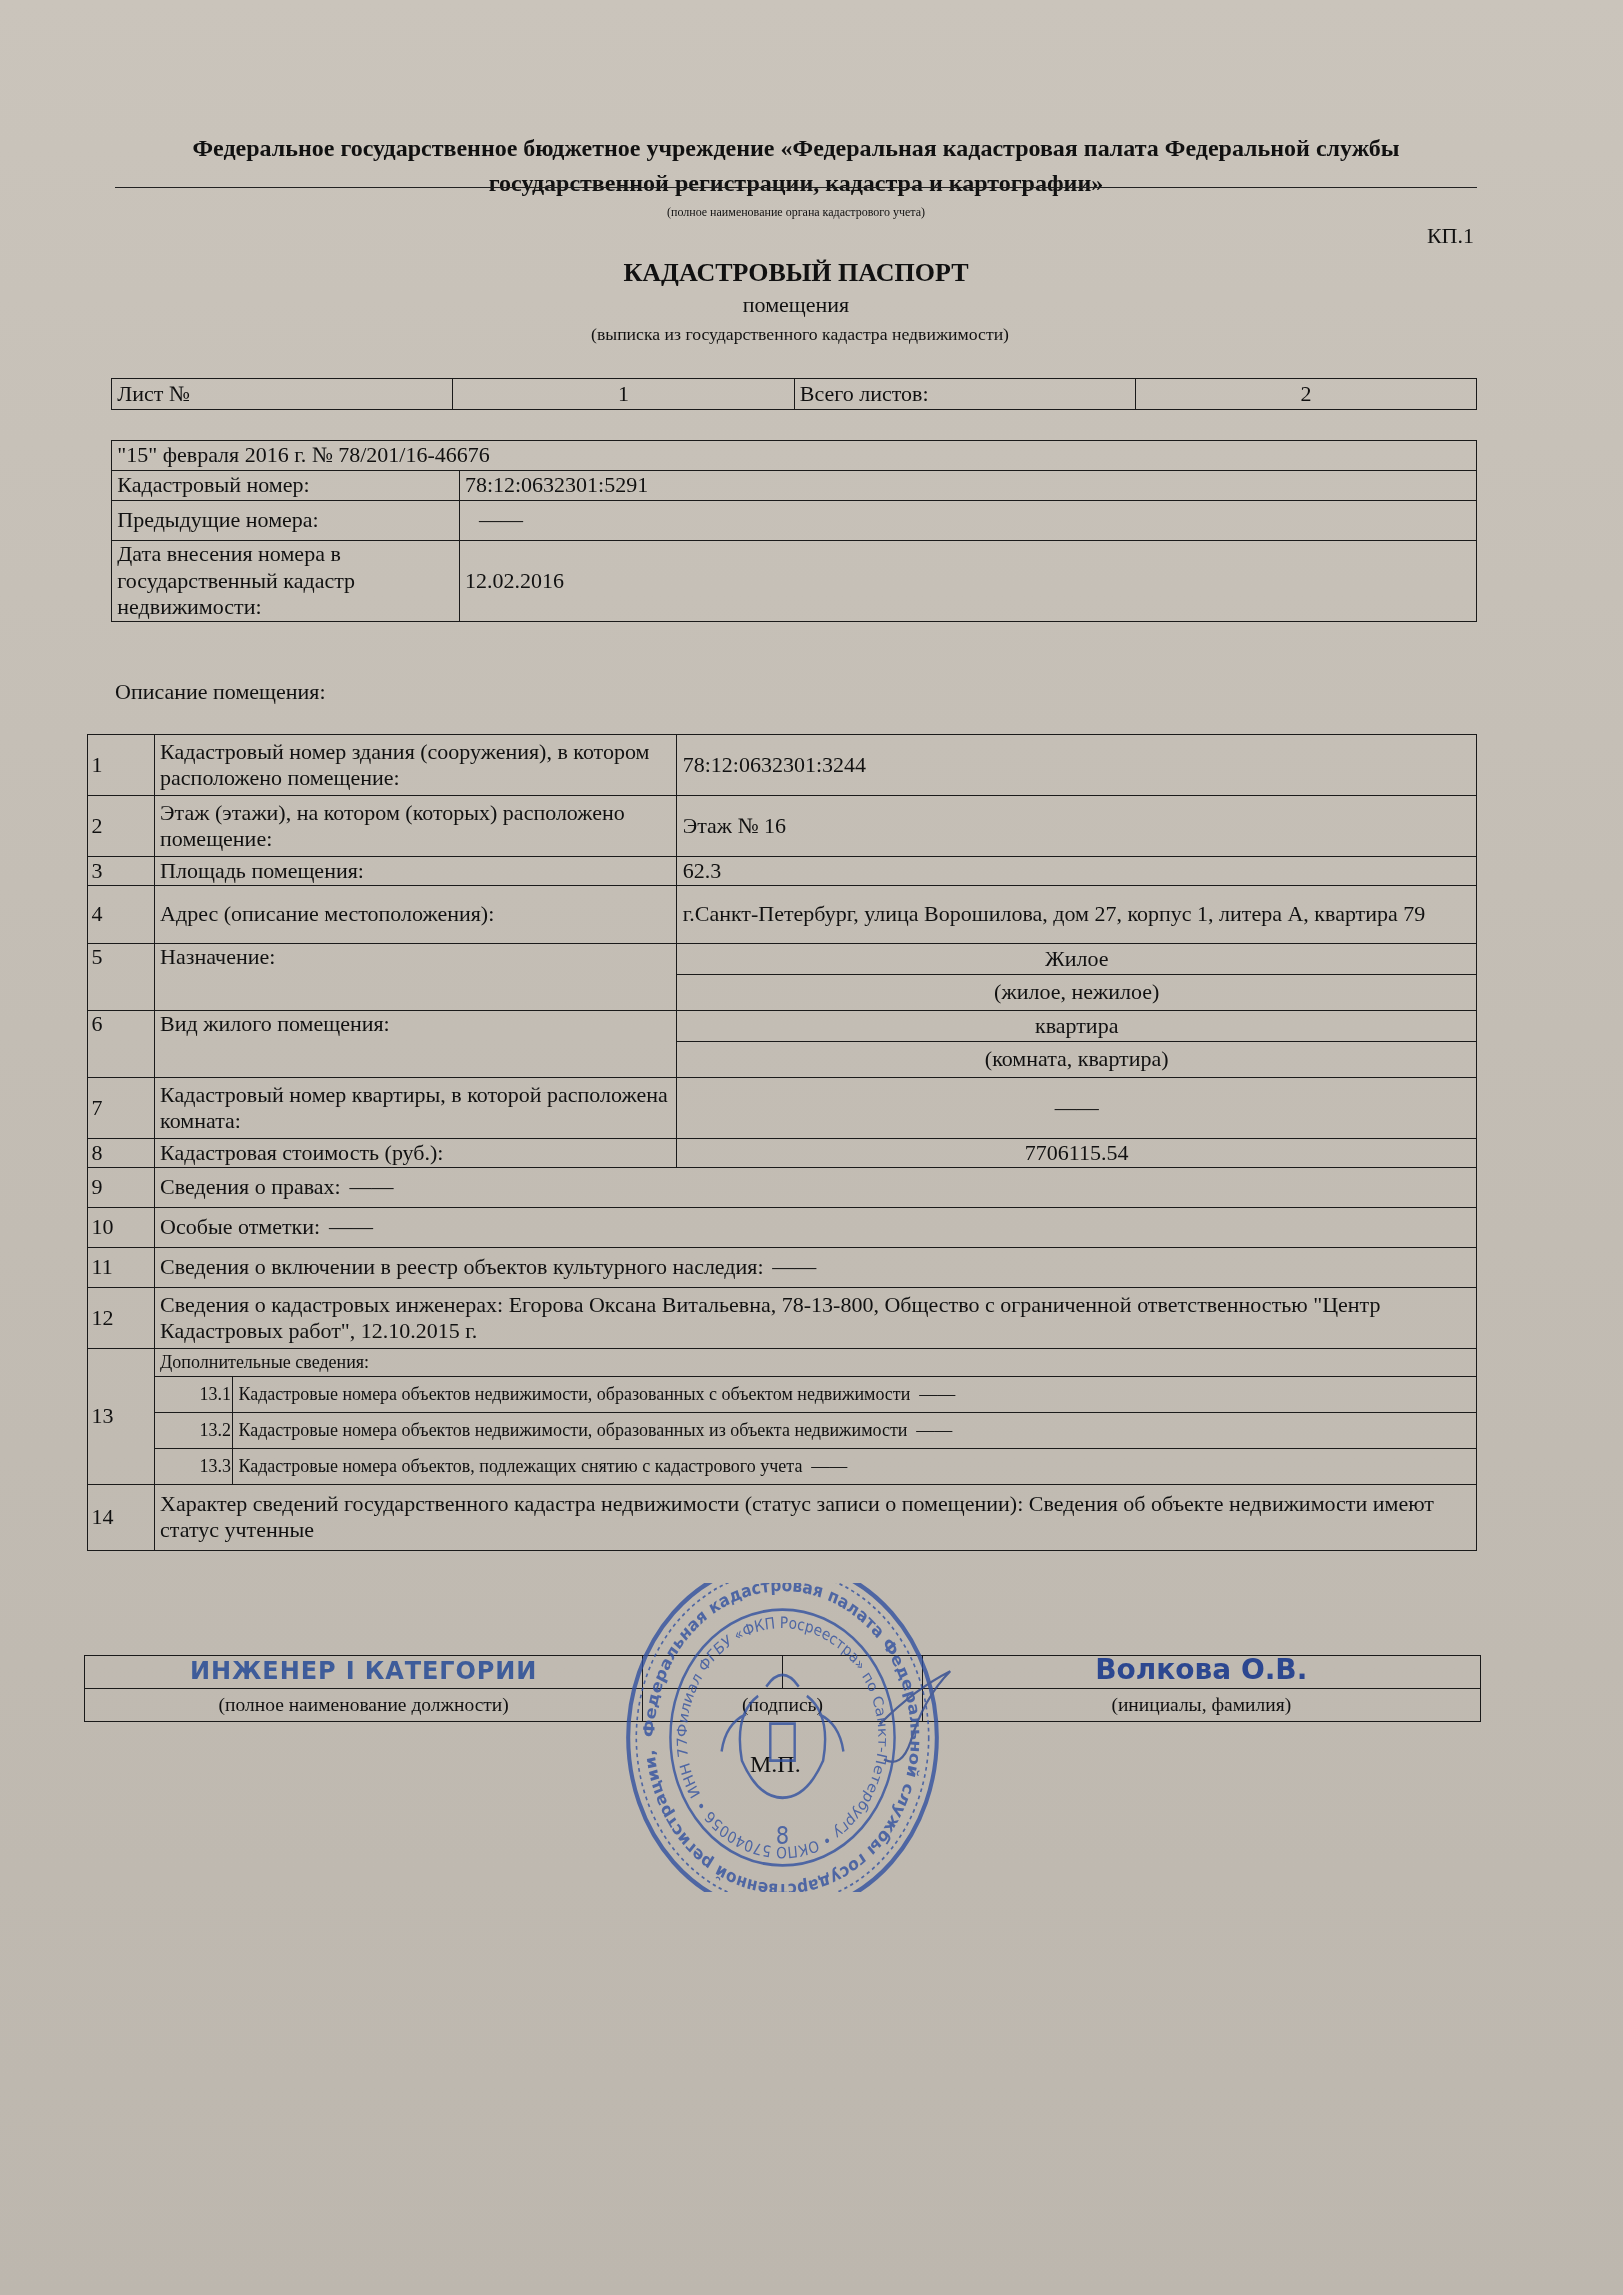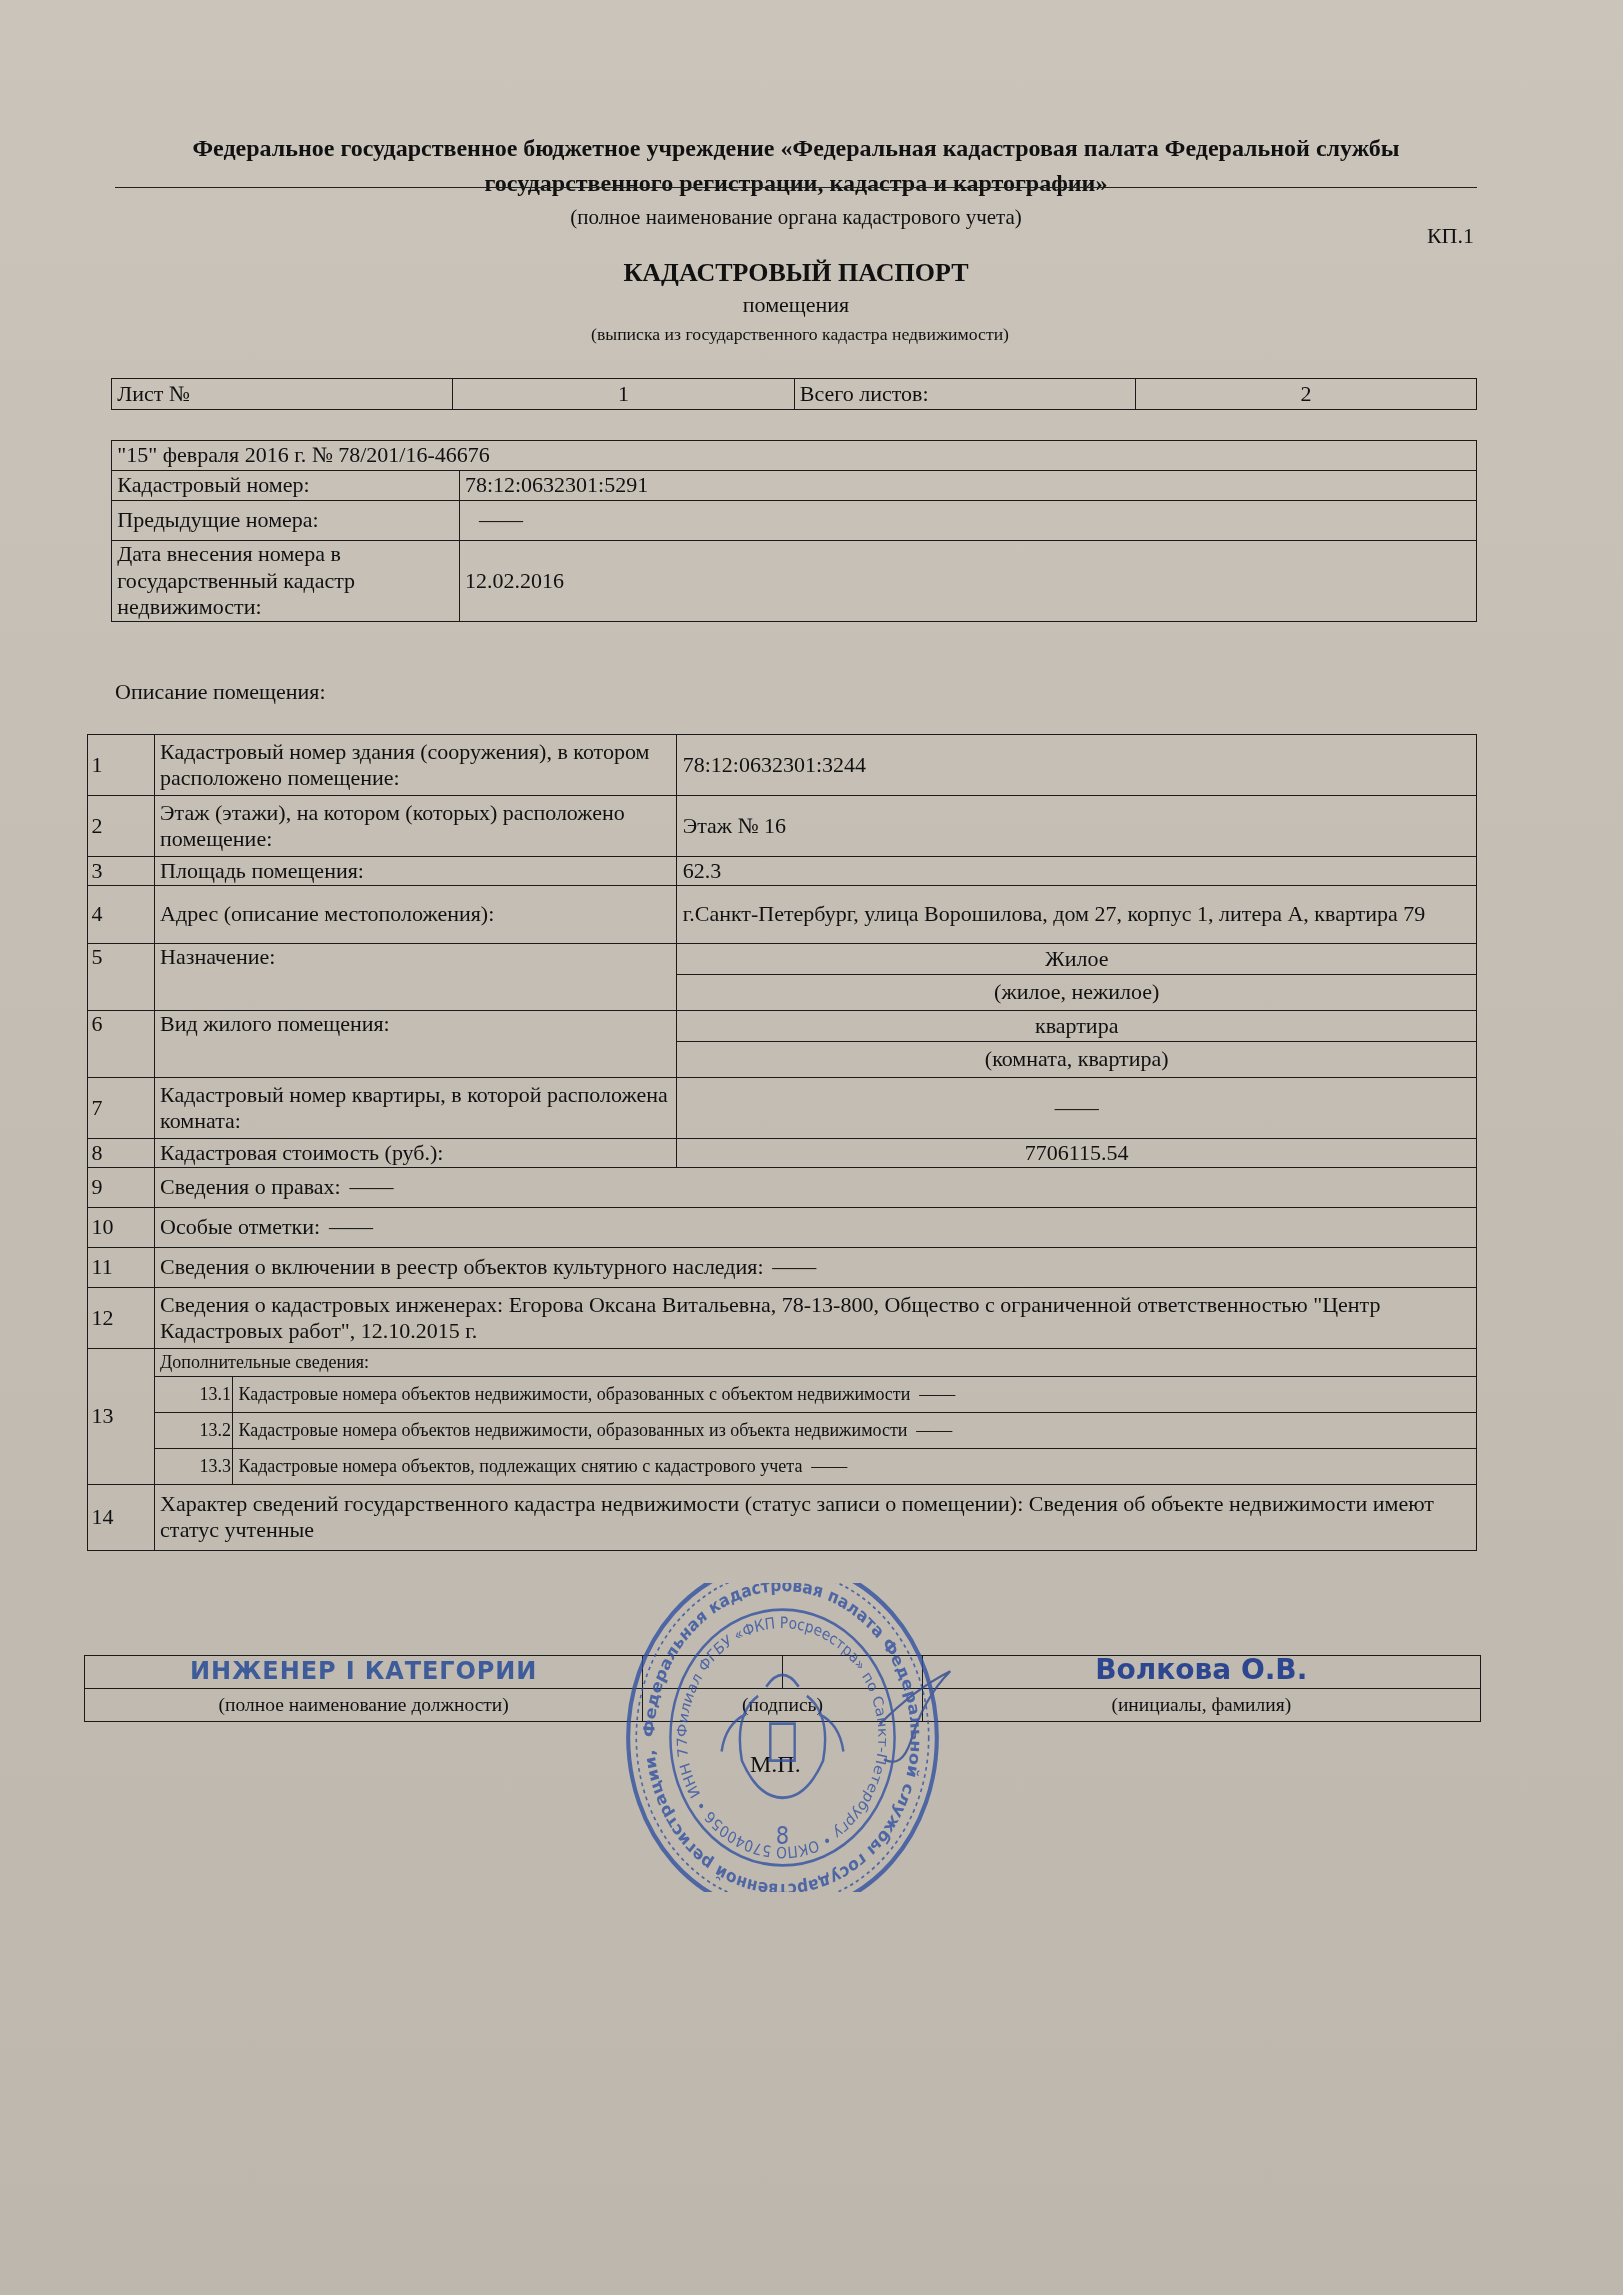--- a/index.html
+++ b/index.html
@@ -9,21 +9,21 @@
     background-image: linear-gradient(180deg, #cac4bb 0%, #c3bdb4 45%, #bdb7ae 100%);
     font-family: "Liberation Serif", "DejaVu Serif", serif;
     color: #111;
   }
   .abs { position: absolute; }
   .header-org {
     left: 115px; width: 1362px; top: 131px; text-align: center;
     font-weight: bold; font-size: 24px; line-height: 35px;
   }
   .header-rule { left: 115px; width: 1362px; top: 187px; border-top: 1.8px solid #222; }
-  .header-caption { left: 115px; width: 1362px; top: 205px; text-align: center; font-size: 21px; }
+  .header-caption { left: 115px; width: 1362px; top: 205px; text-align: center; font-size: 12px; }
   .form-code { right: 149px; top: 223px; font-size: 22px; }
   .doc-title { left: 115px; width: 1362px; top: 258px; text-align: center; font-weight: bold; font-size: 26px; }
   .doc-sub { left: 115px; width: 1362px; top: 292px; text-align: center; font-size: 22px; }
   .doc-sub2 { left: 119px; width: 1362px; top: 324px; text-align: center; font-size: 17.7px; }
 
   table { border-collapse: collapse; position: absolute; font-size: 22px; }
   td { border: 1.8px solid #1a1a1a; padding: 0 5.3px; vertical-align: middle; line-height: 26.5px; }
 
   .sheet-table { left: 111px; width: 1366px; top: 378px; }
   .sheet-table td { height: 30px; }
@@ -45,21 +45,21 @@
   .stamp-text-name { color: #2c4790; font-family: "DejaVu Sans", sans-serif; font-size: 28px; font-weight: bold; }
 
   .mp { left: 750px; top: 1751px; font-size: 24px; }
 
   .seal { left: 588px; top: 1583px; width: 389px; height: 309px; pointer-events: none; opacity: 0.78; }
   .dash { display: inline-block; margin-left: 8.8px; }
 </style>
 </head>
 <body>
 
-<div class="abs header-org">Федеральное государственное бюджетное учреждение «Федеральная кадастровая палата Федеральной службы государственного регистрации, кадастра и картографии»</div>
+<div class="abs header-org">Федеральное государственное бюджетное учреждение «Федеральная кадастровая палата Федеральной службы государственной регистрации, кадастра и картографии»</div>
 <div class="abs header-rule"></div>
 <div class="abs header-caption">(полное наименование органа кадастрового учета)</div>
 <div class="abs form-code">КП.1</div>
 <div class="abs doc-title">КАДАСТРОВЫЙ ПАСПОРТ</div>
 <div class="abs doc-sub">помещения</div>
 <div class="abs doc-sub2">(выписка из государственного кадастра недвижимости)</div>
 
 <table class="sheet-table">
   <tbody>
       <tr>

